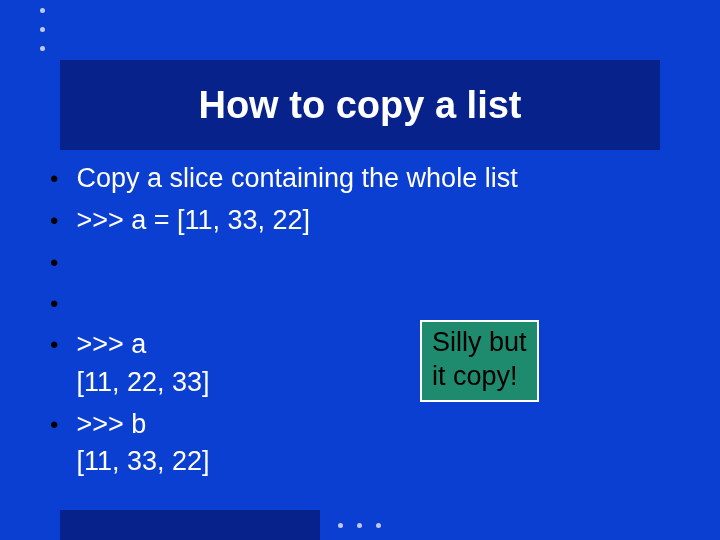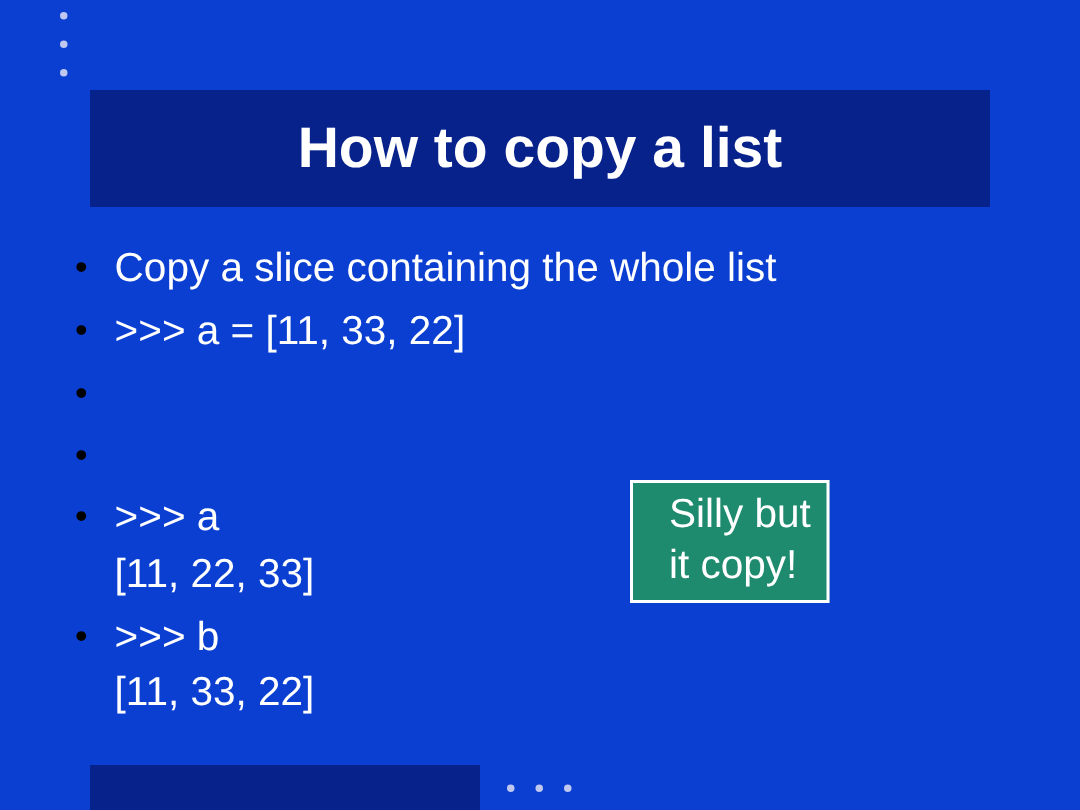--- a/index.html
+++ b/index.html
@@ -30,21 +30,21 @@
     width: 5px;
     height: 5px;
     background: #c0c8f0;
     border-radius: 50%;
   }
   .title-bar {
     position: absolute;
     top: 60px;
     left: 60px;
     right: 60px;
-    height: 78px;
+    height: 90px;
     background: #08228c;
     display: flex;
     align-items: center;
     justify-content: center;
   }
   .title {
     color: #ffffff;
     font-size: 38px;
     font-weight: bold;
   }
@@ -74,22 +74,22 @@
   }
   .bullet-text {
     color: #ffffff;
   }
   .callout {
     position: absolute;
     top: 160px;
     left: 370px;
     background: #1e8a6e;
     border: 2px solid #ffffff;
-    padding: 4px 10px 6px 24px;
-    color: #ffffff;
+    padding: 4px 10px 6px 10px;
+    color: #000000;
     font-size: 27px;
     line-height: 1.25;
   }
   .bottom-left-block {
     position: absolute;
     bottom: 0;
     left: 60px;
     width: 260px;
     height: 30px;
     background: #08228c;

